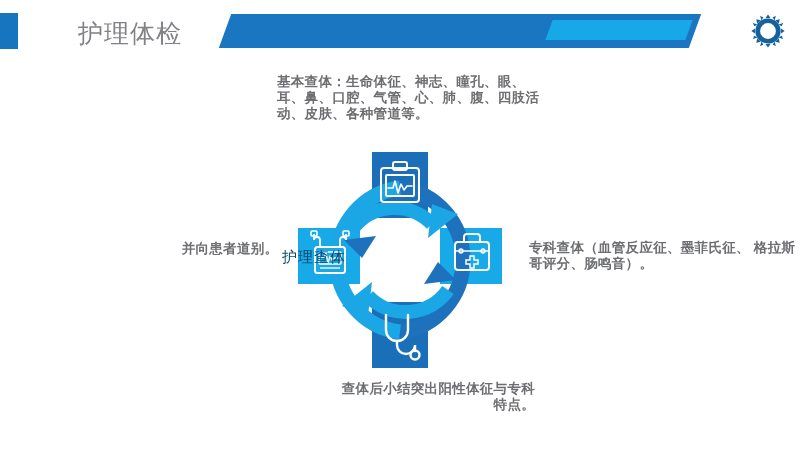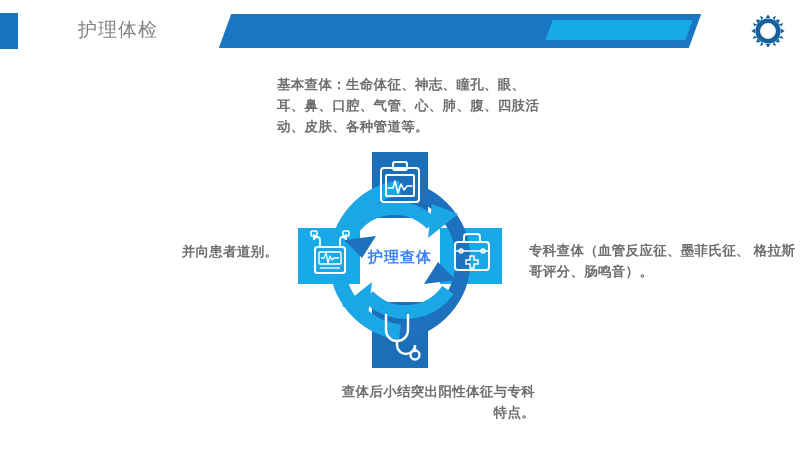--- a/index.html
+++ b/index.html
@@ -27,21 +27,21 @@
     left: -8px;
     top: 13px;
     width: 26px;
     height: 36px;
     background: #1774BF;
   }
   #header-title {
     position: absolute;
     left: 78px;
     top: 17px;
-    font-size: 19px;
+    font-size: 25px;
     color: #808285;
     letter-spacing: 1px;
     white-space: nowrap;
   }
   #header-bar-main {
     position: absolute;
     left: 225px;
     top: 14px;
     width: 470px;
     height: 34px;
@@ -64,21 +64,21 @@
     width: 36px;
     height: 36px;
   }
 
   
   .body-text {
     position: absolute;
     color: #6D6E71;
     font-weight: bold;
     font-size: 13.5px;
-    line-height: 21px;
+    line-height: 16px;
     letter-spacing: 0.3px;
   }
   #text-top {
     left: 277px;
     top: 74px;
     width: 265px;
   }
   #text-left {
     left: 160px;
     top: 241px;
@@ -104,26 +104,25 @@
     top: 152px;
     width: 236px;
     height: 216px;
   }
   #diagram svg { display: block; }
   #diagram-center-label {
     position: absolute;
     left: 0;
     top: 96px;
     width: 236px;
-    text-align: center;
+    text-align: left;
     font-size: 15px;
-    color: #3b82f6;
+    color: #0c4a6e;
     letter-spacing: 1px;
     pointer-events: none;
-    font-weight: bold;
   }
 </style>
 </head>
 <body>
 
 <div id="header">
 
   <div id="header-left-tab"></div>
 
   <div id="header-title">护理体检</div>

